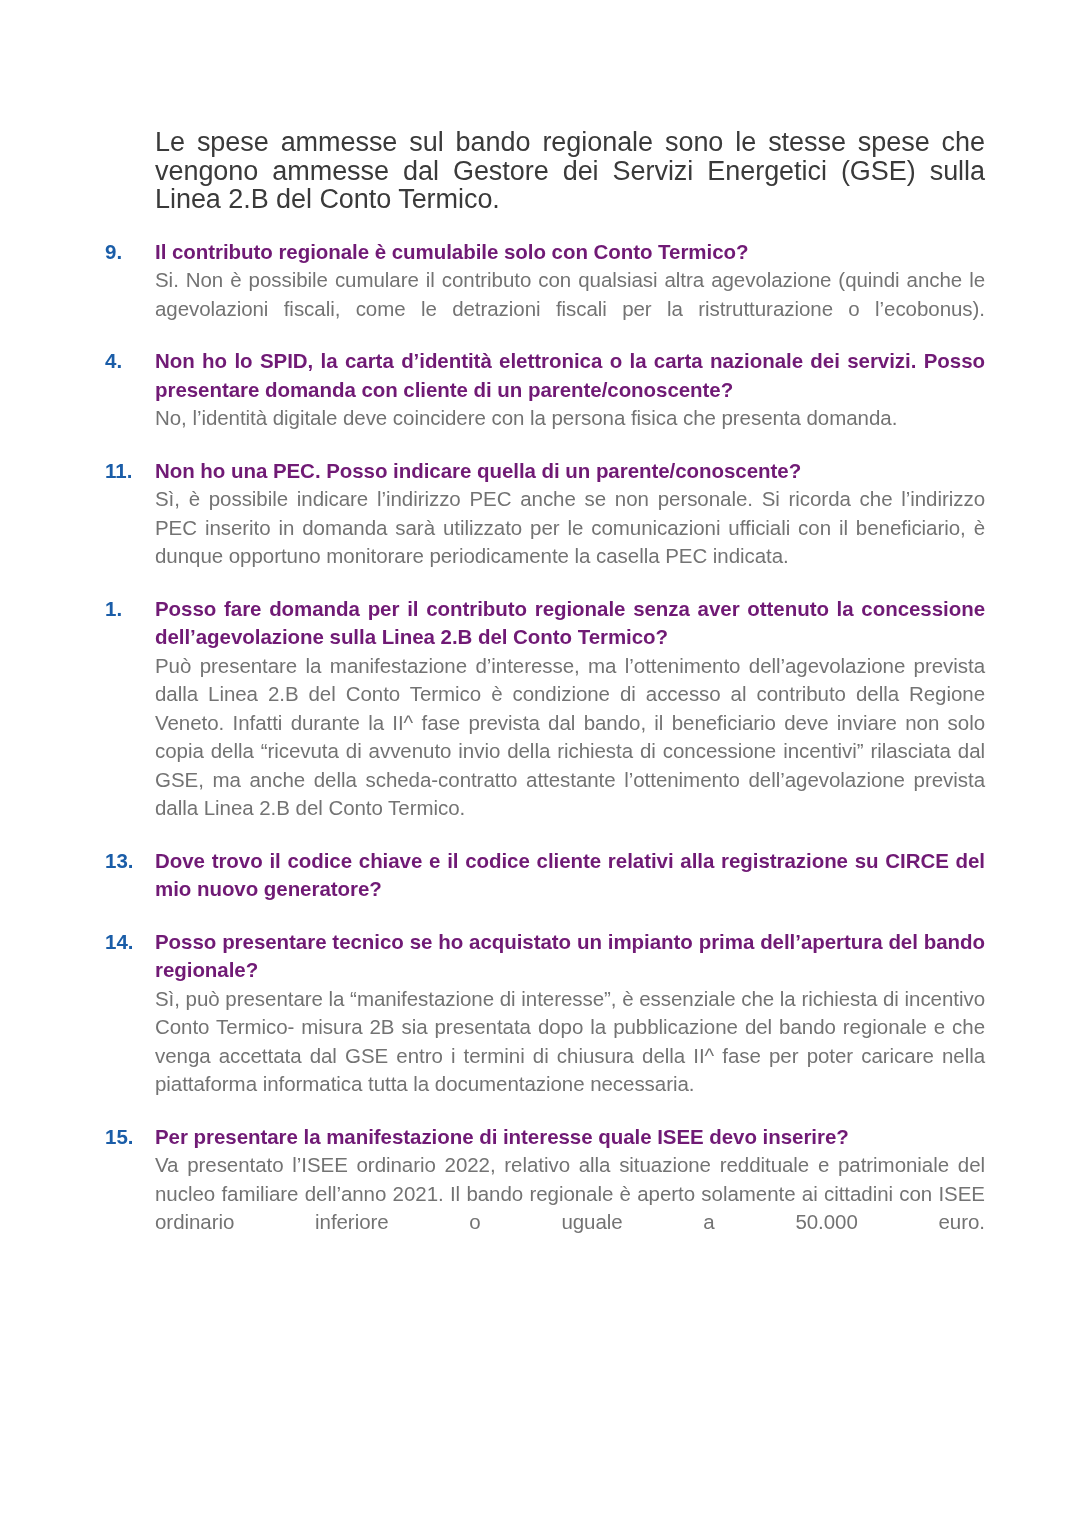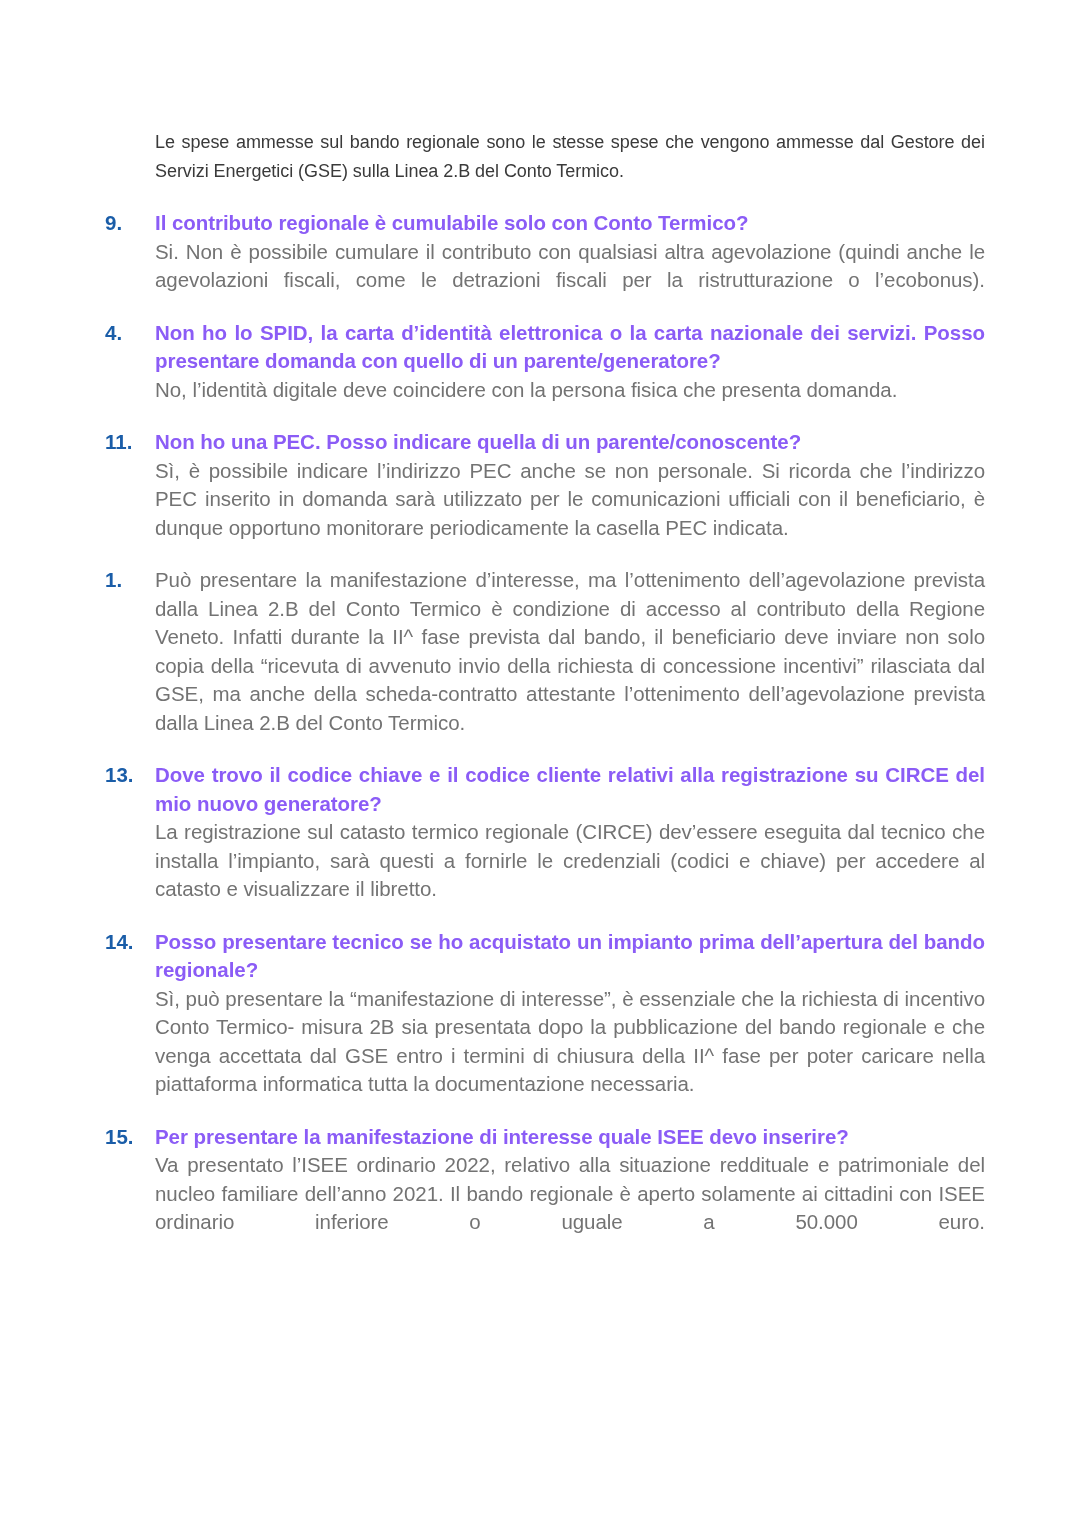--- a/index.html
+++ b/index.html
@@ -15,21 +15,21 @@
   }
   #page {
     position: relative;
     width: 1086px;
     height: 1536px;
     background: #ffffff;
     box-sizing: border-box;
     padding: 128px 101px 0 105px;
   }
   .intro {
-    font-size: 18px;
+    font-size: 27px;
     line-height: 28.5px;
     color: #3a3a3a;
     text-align: justify;
     text-justify: inter-word;
     margin: 0 0 0 50px;
     padding-right: 0;
     letter-spacing: -0.05px;
   }
   ol.faq {
     list-style: none;
@@ -49,21 +49,21 @@
     text-align: left;
     font-size: 20.5px;
     line-height: 28.5px;
     font-weight: bold;
     color: #1a5da8;
   }
   .faq-q {
     font-size: 20.5px;
     line-height: 28.5px;
     font-weight: bold;
-    color: #8b5cf6;
+    color: #701a75;
     text-align: justify;
     text-justify: inter-word;
     letter-spacing: -0.05px;
     margin: 0;
   }
   .faq-q.nojust { text-align: left; }
   .faq-a {
     font-size: 20.5px;
     line-height: 28.5px;
     color: #737373;
@@ -85,39 +85,39 @@
   <ol class="faq">
 
     <li class="faq-item">
       <span class="faq-num">9.</span>
       <p class="faq-q nojust">Il contributo regionale è cumulabile solo con Conto Termico?</p>
       <p class="faq-a j-all">Si. Non è possibile cumulare il contributo con qualsiasi altra agevolazione (quindi anche le agevolazioni fiscali, come le detrazioni fiscali per la ristrutturazione o l’ecobonus).</p>
     </li>
 
     <li class="faq-item">
       <span class="faq-num">4.</span>
-      <p class="faq-q">Non ho lo SPID, la carta d’identità elettronica o la carta nazionale dei servizi. Posso presentare domanda con quello di un parente/generatore?</p>
+      <p class="faq-q">Non ho lo SPID, la carta d’identità elettronica o la carta nazionale dei servizi. Posso presentare domanda con cliente di un parente/conoscente?</p>
       <p class="faq-a">No, l’identità digitale deve coincidere con la persona fisica che presenta domanda.</p>
     </li>
 
     <li class="faq-item">
       <span class="faq-num">11.</span>
       <p class="faq-q nojust">Non ho una PEC. Posso indicare quella di un parente/conoscente?</p>
       <p class="faq-a">Sì, è possibile indicare l’indirizzo PEC anche se non personale. Si ricorda che l’indirizzo PEC inserito in domanda sarà utilizzato per le comunicazioni ufficiali con il beneficiario, è dunque opportuno monitorare periodicamente la casella PEC indicata.</p>
     </li>
 
     <li class="faq-item">
       <span class="faq-num">1.</span>
+      <p class="faq-q">Posso fare domanda per il contributo regionale senza aver ottenuto la concessione dell’agevolazione sulla Linea 2.B del Conto Termico?</p>
       <p class="faq-a">Può presentare la manifestazione d’interesse, ma l’ottenimento dell’agevolazione prevista dalla Linea 2.B del Conto Termico è condizione di accesso al contributo della Regione Veneto. Infatti durante la II^ fase prevista dal bando, il beneficiario deve inviare non solo copia della “ricevuta di avvenuto invio della richiesta di concessione incentivi” rilasciata dal GSE, ma anche della scheda-contratto attestante l’ottenimento dell’agevolazione prevista dalla Linea 2.B del Conto Termico.</p>
     </li>
 
     <li class="faq-item">
       <span class="faq-num">13.</span>
       <p class="faq-q">Dove trovo il codice chiave e il codice cliente relativi alla registrazione su CIRCE del mio nuovo generatore?</p>
-      <p class="faq-a">La registrazione sul catasto termico regionale (CIRCE) dev’essere eseguita dal tecnico che installa l’impianto, sarà questi a fornirle le credenziali (codici e chiave) per accedere al catasto e visualizzare il libretto.</p>
     </li>
 
     <li class="faq-item">
       <span class="faq-num">14.</span>
       <p class="faq-q">Posso presentare tecnico se ho acquistato un impianto prima dell’apertura del bando regionale?</p>
       <p class="faq-a">Sì, può presentare la “manifestazione di interesse”, è essenziale che la richiesta di incentivo Conto Termico- misura 2B sia presentata dopo la pubblicazione del bando regionale e che venga accettata dal GSE entro i termini di chiusura della II^ fase per poter caricare nella piattaforma informatica tutta la documentazione necessaria.</p>
     </li>
 
     <li class="faq-item">
       <span class="faq-num">15.</span>

